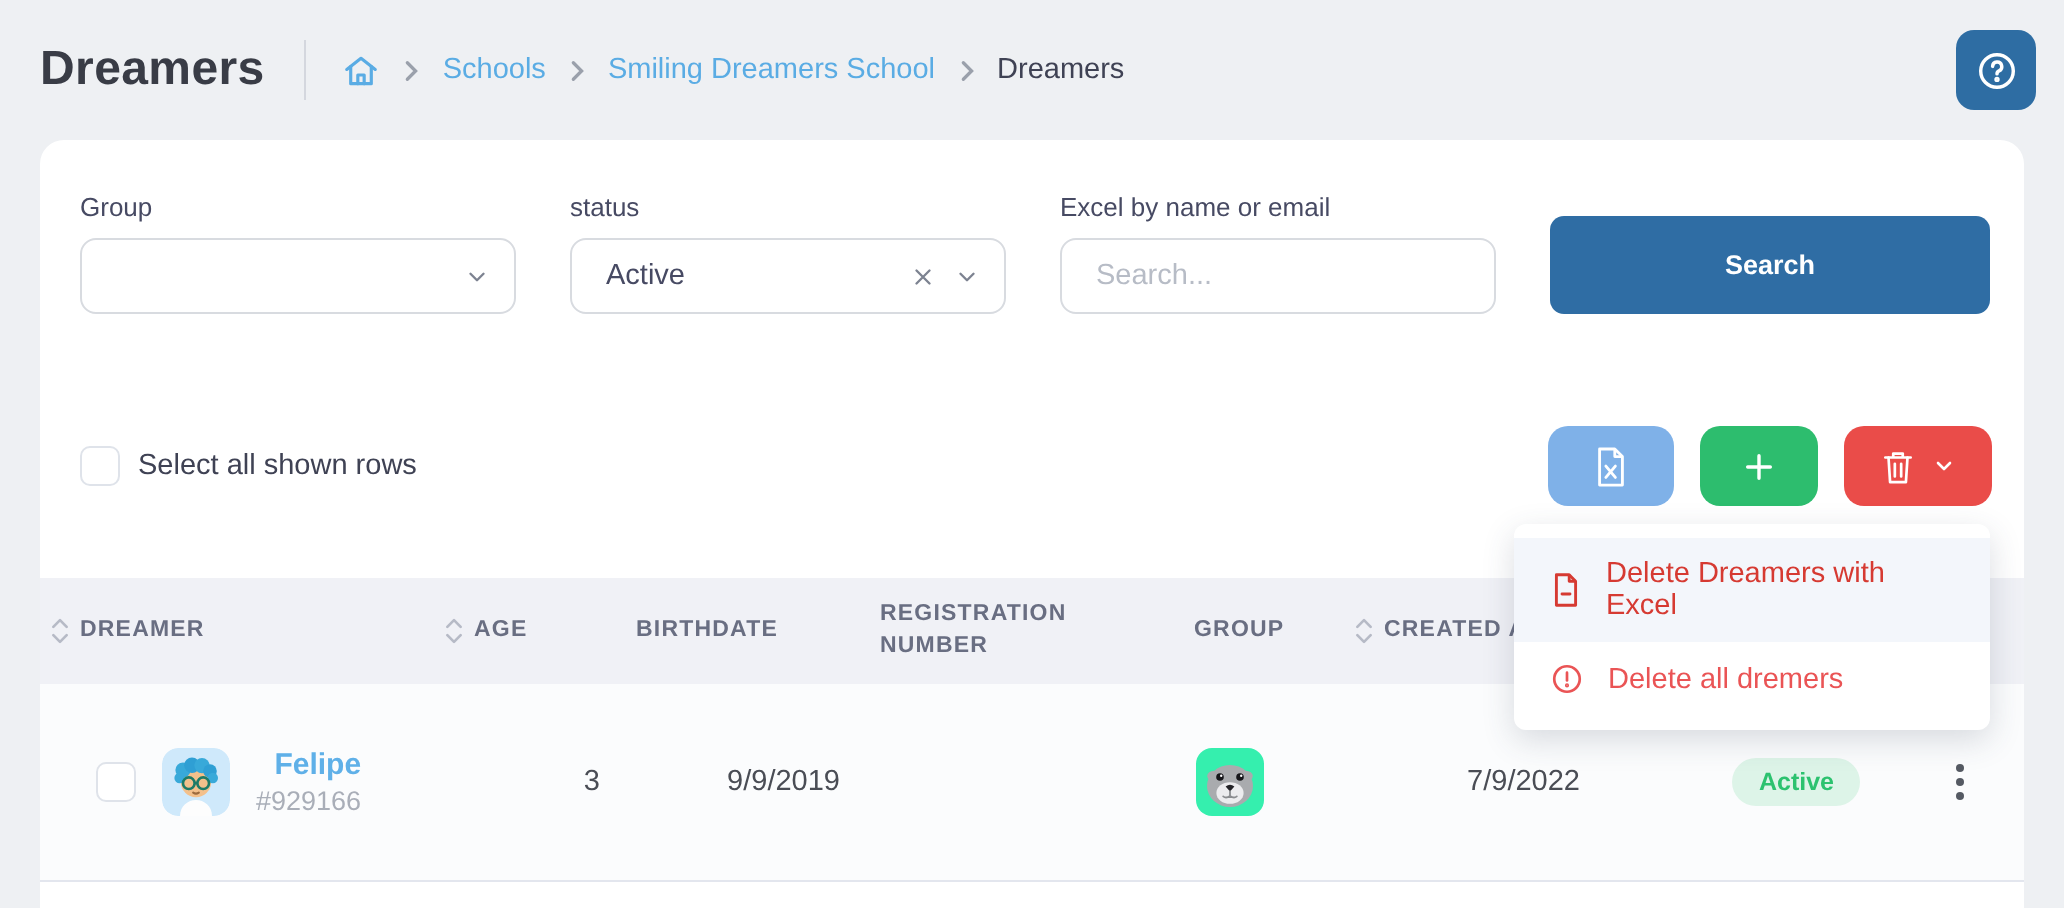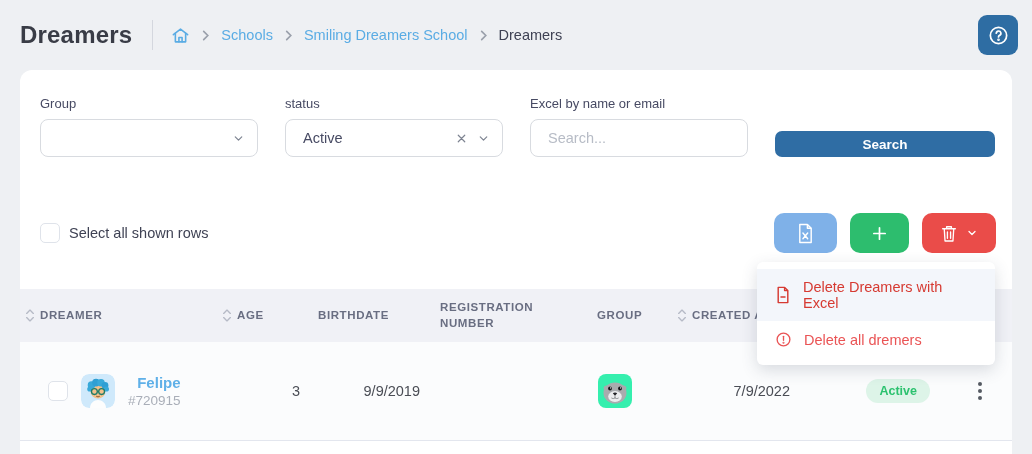--- a/index.html
+++ b/index.html
@@ -29,21 +29,21 @@
   
   .filters{ display:flex; align-items:flex-end; gap:27px; padding:26px 16px 0 20px; }
   .field{ display:flex; flex-direction:column; width:218px; }
   .field label{ font-size:13px; color:var(--label); margin-bottom:8px; }
   .select, .text-input{ height:38px; border:1px solid var(--border); border-radius:8px; background:#fff; display:flex; align-items:center; padding:0 12px 0 17px; font-size:14.5px; color:var(--label); }
   .select{ justify-content:space-between; cursor:pointer; }
   .select .select-value{ flex:1; }
   .select .icon-group{ display:flex; align-items:center; gap:9px; }
   .text-input{ width:100%; outline:none; }
   .text-input::placeholder{ color:#b7bcc6; }
-  .search-btn{ width:220px; height:26px; border:none; border-radius:7px; background:var(--blue); color:#fff; font-size:13.5px; font-weight:700; cursor:pointer; font-family:inherit; }
+  .search-btn{ width:220px; height:49px; border:none; border-radius:7px; background:var(--blue); color:#fff; font-size:13.5px; font-weight:700; cursor:pointer; font-family:inherit; }
 
   
   .toolbar{ margin-top:56px; padding:0 16px 0 20px; display:flex; align-items:center; justify-content:space-between;gap:45px; }
   .select-all{ display:flex; align-items:center; gap:9px; font-size:14.5px; color:var(--text-dark); font-weight:500; }
   .checkbox{ width:20px; height:20px; border:1px solid #dfe3ea; border-radius:5px; background:#fff; cursor:pointer; flex-shrink:0; }
   .actions{ display:flex; gap:13px; }
   .btn{ height:40px; border:none; border-radius:10px; display:flex; align-items:center; justify-content:center; gap:8px; cursor:pointer; }
   .btn.excel{ width:63px; background:var(--excel); }
   .btn.green{ width:59px; background:var(--green); }
   .btn.red{ width:74px; background:var(--red); }
@@ -252,21 +252,21 @@
               <circle cx="8.8" cy="15" r="2.6" fill="#38a9d9"></circle>
               <circle cx="25.4" cy="15" r="2.6" fill="#38a9d9"></circle>
               <circle cx="13.4" cy="17.6" r="2.9" fill="none" stroke="#1d7b67" stroke-width="1.3"></circle>
               <circle cx="20.6" cy="17.6" r="2.9" fill="none" stroke="#1d7b67" stroke-width="1.3"></circle>
               <path d="M16.3 17.6h1.4" stroke="#1d7b67" stroke-width="1.2"></path>
               <path d="M15.6 22.3q1.4 1 2.8 0" stroke="#9c6b3f" stroke-width="1.1" fill="none" stroke-linecap="round"></path>
             </svg>
         </span>
         <span class="name-block">
           <span class="dreamer-name">Felipe</span>
-          <span class="dreamer-id">#720915</span>
+          <span class="dreamer-id">#929166</span>
         </span>
       </div>
       <div style="padding-left:30px;">3</div>
       <div style="padding-left:57px;">9/9/2019</div>
       <div style="padding-left:20px;"></div>
       <div style="padding-left:23px;">
         <span class="avatar">
           <svg width="34" height="34" viewBox="0 0 34 34">
               <rect width="34" height="34" rx="8" fill="#35efae"></rect>
               <ellipse cx="17" cy="19" rx="11.5" ry="10.5" fill="#a9abae"></ellipse>

